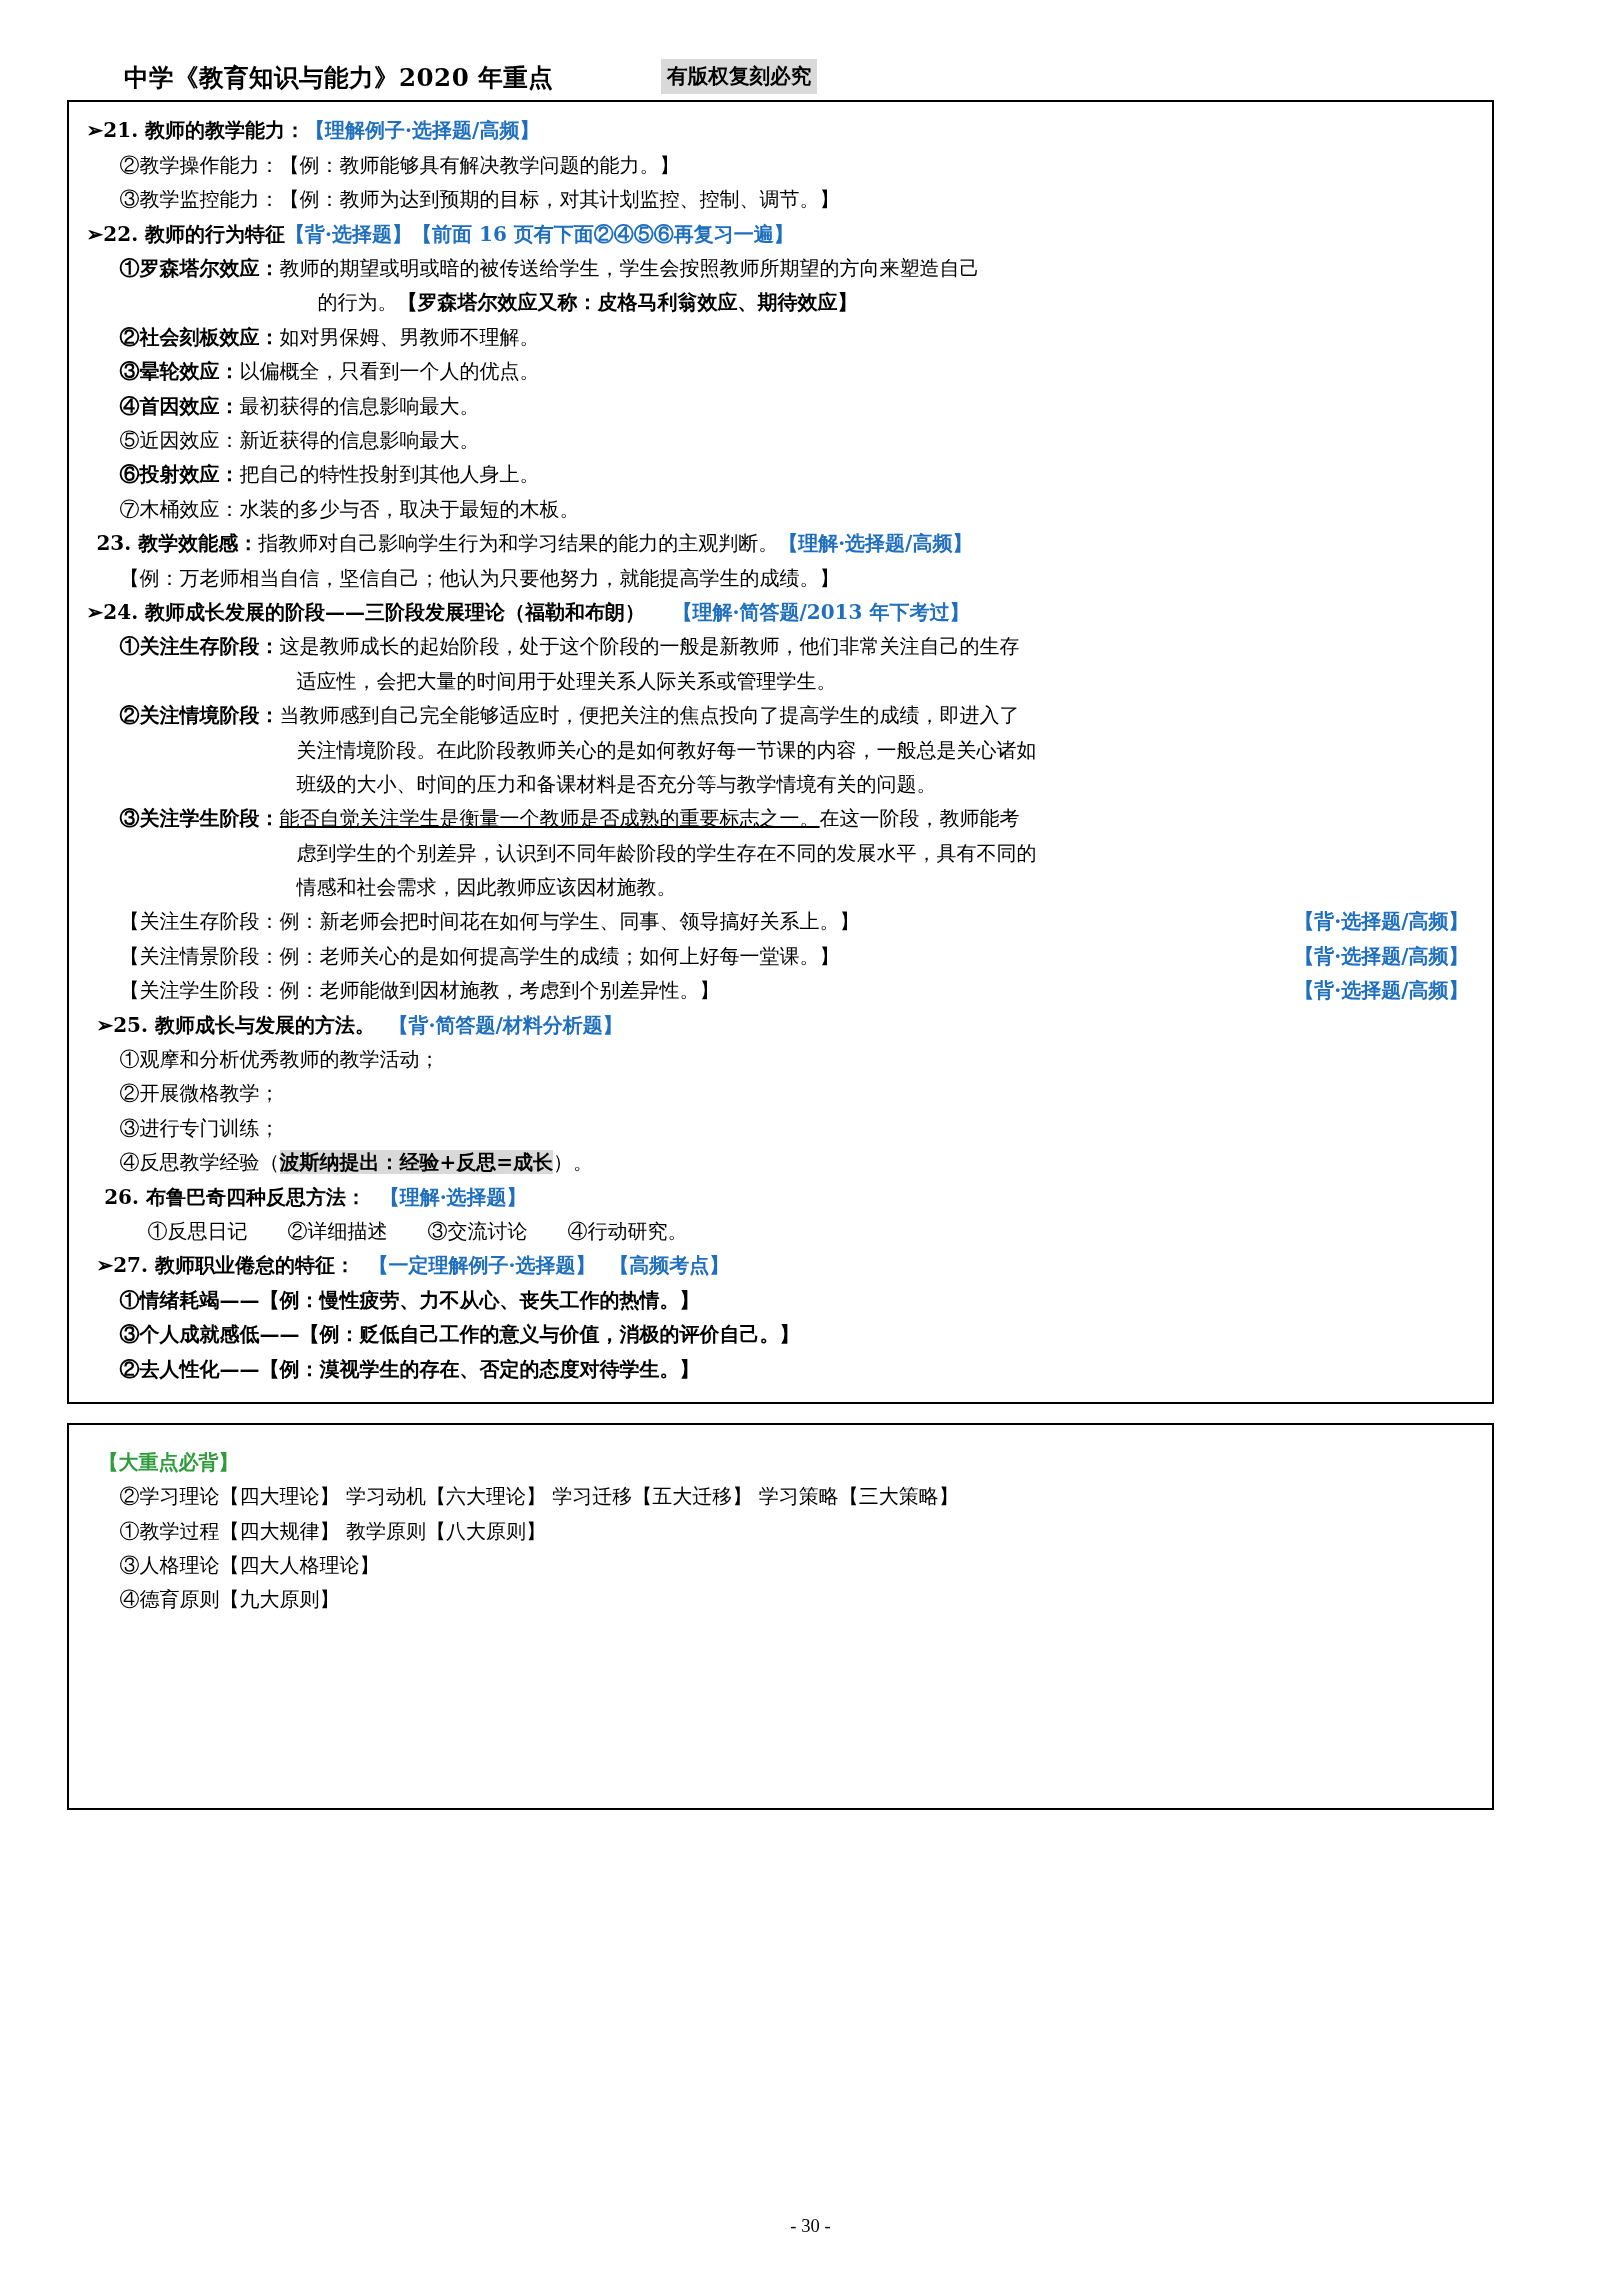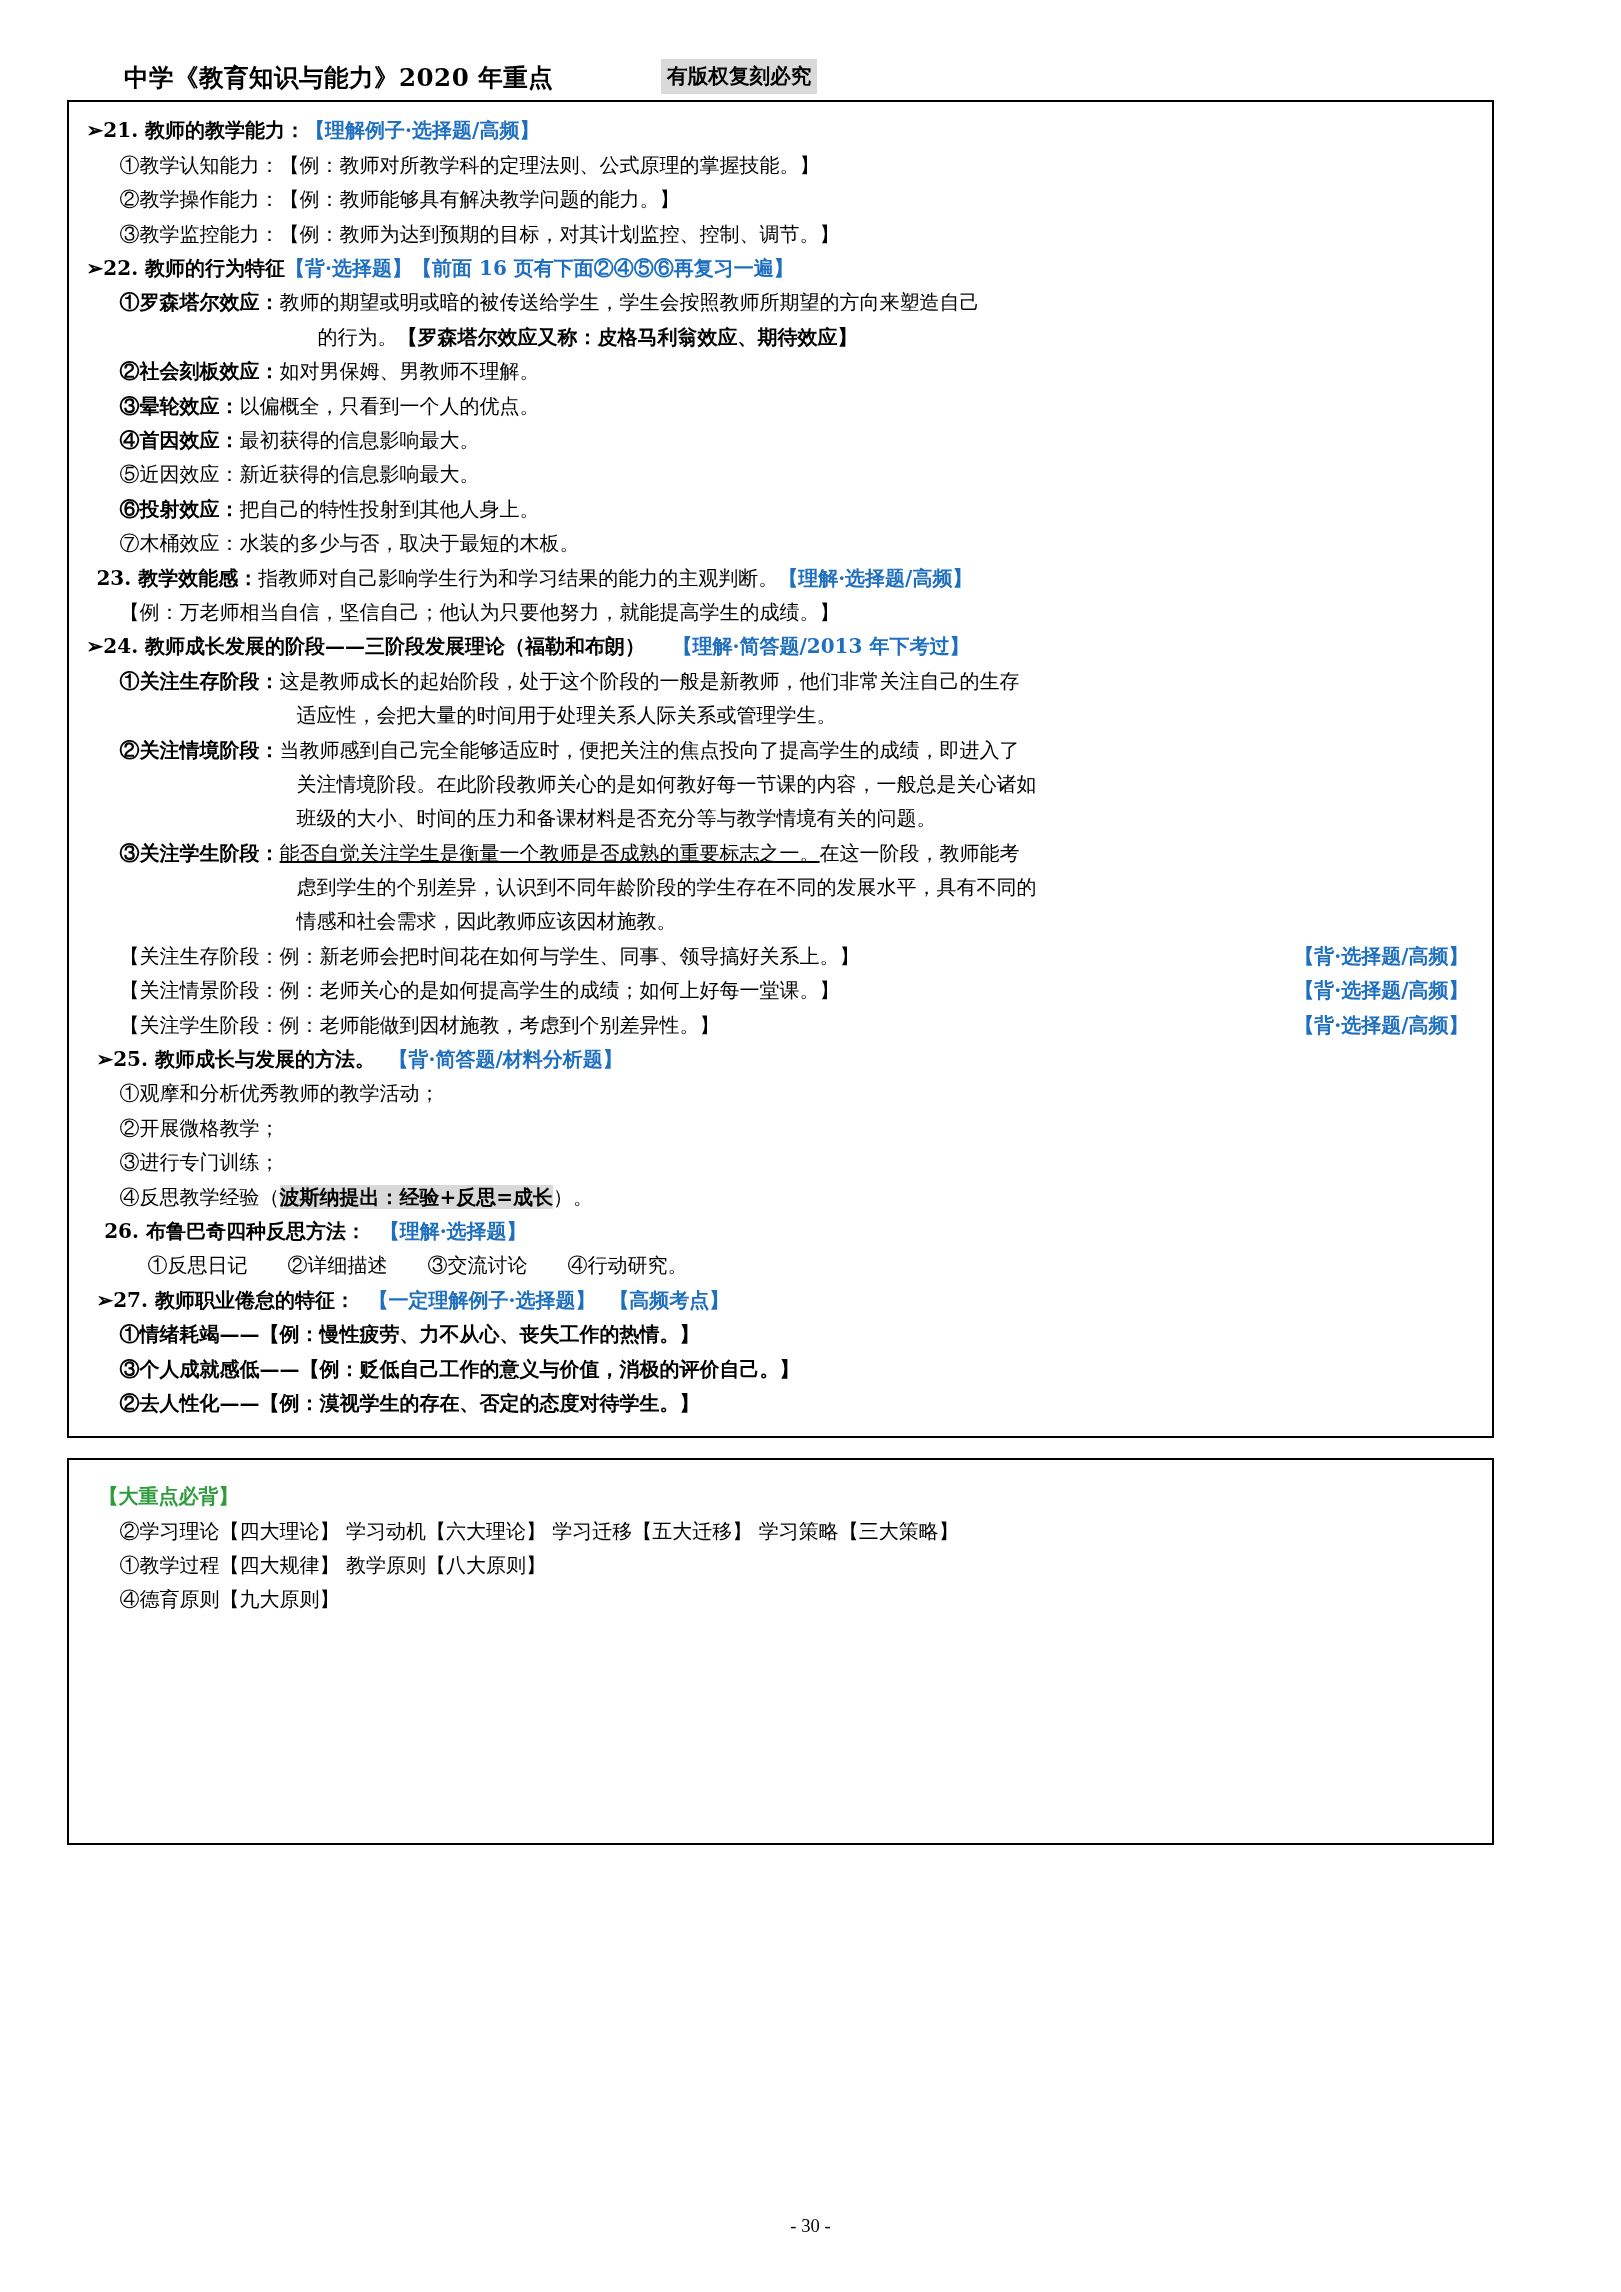--- a/index.html
+++ b/index.html
@@ -85,21 +85,20 @@
   <div class="header">
     <div class="header-title">中学《教育知识与能力》2020 年重点</div>
     <div class="header-copy">有版权复刻必究</div>
   </div>
 
   <div class="box box-main">
 
     <div class="line">
       <span class="b">➢21. 教师的教学能力：</span><span class="blue">【理解例子·选择题/高频】</span>
     </div>
-    <div class="line ind1">①教学认知能力：【例：教师对所教学科的定理法则、公式原理的掌握技能。】</div>
     <div class="line ind1">②教学操作能力：【例：教师能够具有解决教学问题的能力。】</div>
     <div class="line ind1">③教学监控能力：【例：教师为达到预期的目标，对其计划监控、控制、调节。】</div>
 
     <div class="line">
       <span class="b">➢22. 教师的行为特征</span><span class="blue">【背·选择题】</span><span class="blue">【前面 16 页有下面②④⑤⑥再复习一遍】</span>
     </div>
     <div class="line ind1">
       <span class="b">①罗森塔尔效应：</span><span>教师的期望或明或暗的被传送给学生，学生会按照教师所期望的方向来塑造自己</span>
     </div>
     <div class="line ind-hang2">
@@ -192,19 +191,20 @@
     </div>
 
   </div>
 
   <div class="box box-key">
     <div class="line" style="padding-left:11.8px">
       <span class="green">【大重点必背】</span>
     </div>
     <div class="line ind1">②学习理论【四大理论】  学习动机【六大理论】  学习迁移【五大迁移】  学习策略【三大策略】</div>
     <div class="line ind1">①教学过程【四大规律】  教学原则【八大原则】</div>
+    <div class="line ind1">③人格理论【四大人格理论】</div>
     <div class="line ind1">④德育原则【九大原则】</div>
   </div>
 
   <div class="footer">- 30 -</div>
 
 </div>
 
 
 </body></html>

